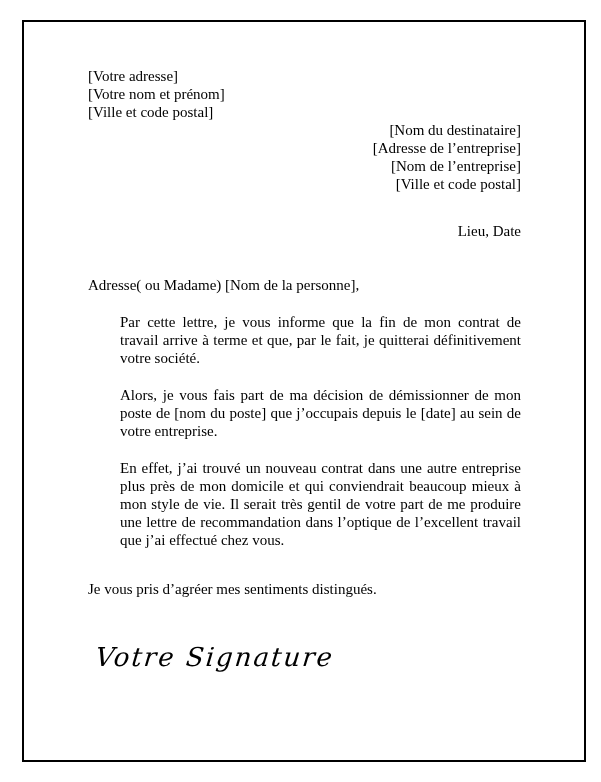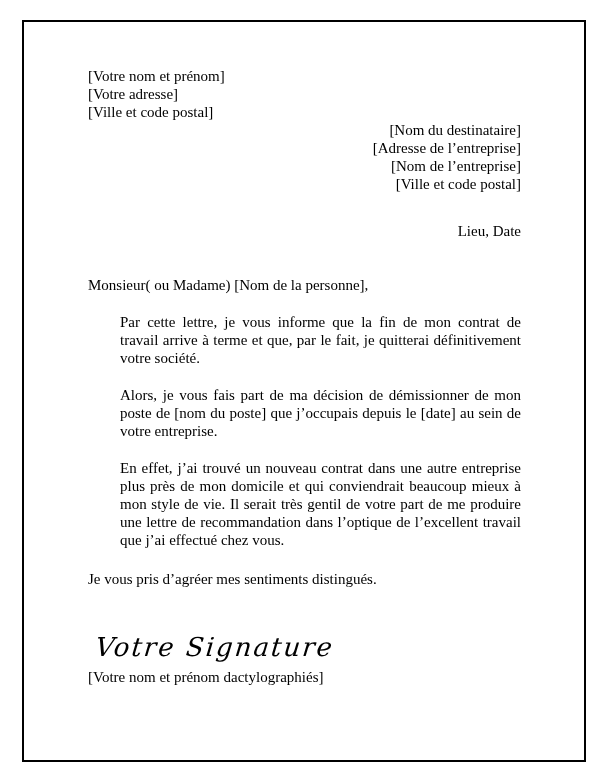--- a/index.html
+++ b/index.html
@@ -21,60 +21,59 @@
   .txt {
     font-size: 15px;
     line-height: 18px;
     color: #000000;
   }
   .sender-block { text-align: left; }
   .recipient-block { text-align: right; }
   .place-date { text-align: right; margin-top: 29px; }
   .salutation { margin-top: 36px; }
   .para { margin-top: 19px; text-align: justify; margin-left: 32px; }
-  .closing { margin-top: 21px; }
+  .closing { margin-top: 31px; }
   .signature {
     margin-top: 44px;
     padding-left: 6px;
     font-family: "DejaVu Serif", serif;
     font-style: italic;
     font-size: 26px;
     line-height: 30px;
     letter-spacing: 2px;
     transform: skewX(-6deg);
     transform-origin: left bottom;
     color: #000000;
   }
   .typed-name { margin-top: 6px; }
 </style>
 </head>
 <body>
 
 <div class="page">
 
   <div class="sender-block txt">
+    <div>[Votre adresse]</div>
     <div>[Votre nom et prénom]</div>
-    <div>[Votre adresse]</div>
     <div>[Ville et code postal]</div>
   </div>
 
   <div class="recipient-block txt">
     <div>[Nom du destinataire]</div>
     <div>[Adresse de l’entreprise]</div>
     <div>[Nom de l’entreprise]</div>
     <div>[Ville et code postal]</div>
   </div>
 
   <div class="place-date txt">Lieu, Date</div>
 
-  <div class="salutation txt">Monsieur( ou Madame) [Nom de la personne],</div>
+  <div class="salutation txt">Adresse( ou Madame) [Nom de la personne],</div>
 
   <div class="para txt">Par cette lettre, je vous informe que la fin de mon contrat de travail arrive à terme et que, par le fait, je quitterai définitivement votre société.</div>
   <div class="para txt">Alors, je vous fais part de ma décision de démissionner de mon poste de [nom du poste] que j’occupais depuis le [date] au sein de votre entreprise.</div>
   <div class="para txt">En effet, j’ai trouvé un nouveau contrat dans une autre entreprise plus près de mon domicile et qui conviendrait beaucoup mieux à mon style de vie. Il serait très gentil de votre part de me produire une lettre de recommandation dans l’optique de l’excellent travail que j’ai effectué chez vous.</div>
 
   <div class="closing txt">Je vous pris d’agréer mes sentiments distingués.</div>
 
   <div class="signature">Votre Signature</div>
 
-  <div class="typed-name txt">[Votre nom et prénom dactylographiés]</div>
 
 </div>
 
 </body></html>

